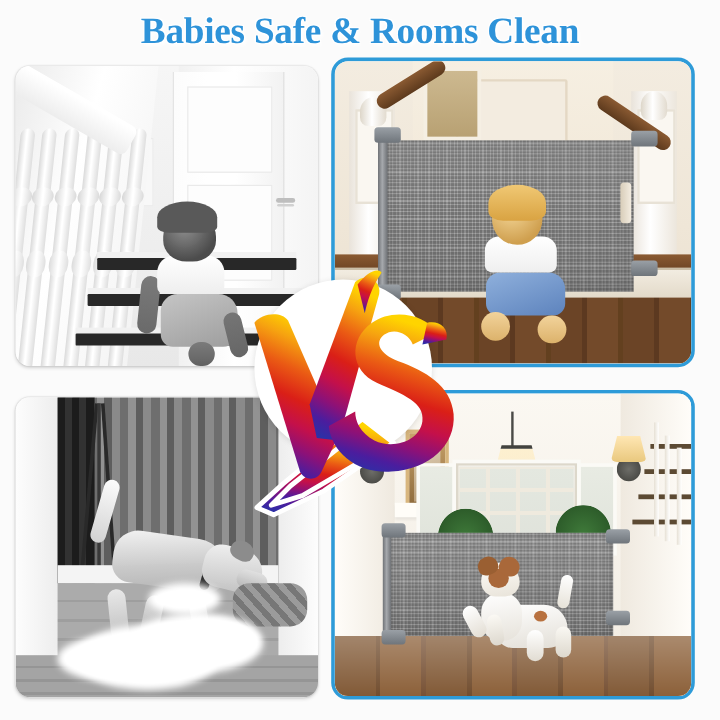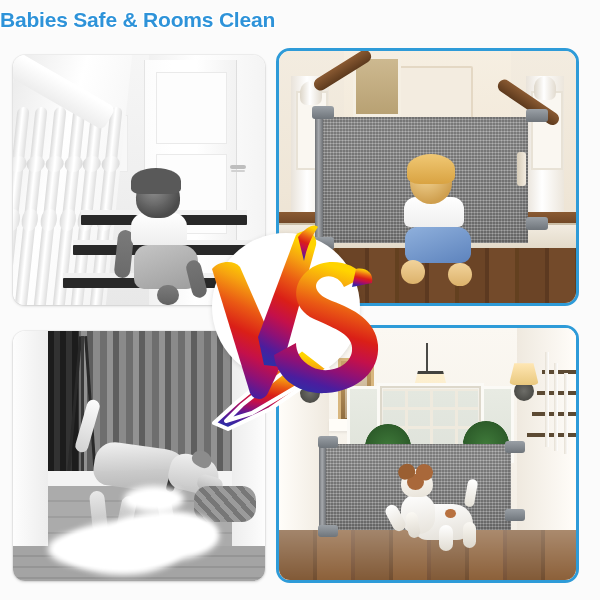--- a/index.html
+++ b/index.html
@@ -7,27 +7,28 @@
     width:600px;height:600px;overflow:hidden;
     background:#fbfbfb;
     font-family:"Liberation Sans", sans-serif;
     position:relative;
   }
   #canvas{position:relative;width:600px;height:600px;background:#fbfbfb;}
 
   
   .title{
     position:absolute;left:0;top:8px;width:600px;
-    text-align:left;
-    font-size:21px;font-weight:bold;letter-spacing:-0.2px;
+    text-align:center;
+    font-size:31px;font-weight:bold;letter-spacing:-0.2px;
     color:#2e93d9;
     text-shadow:
       0 0 2px #fff, 0 0 3px #fff, 1px 1px 0 #fff, -1px 1px 0 #fff,
       1px -1px 0 #fff, -1px -1px 0 #fff, 2px 2px 3px rgba(255,255,255,.95);
     white-space:nowrap;
+    font-family:Liberation Serif, serif;
   }
 
   
   .panel{position:absolute;overflow:hidden;border-radius:12px;}
   .panel.plain{
     background:#fff;
     box-shadow:0 1px 3px rgba(0,0,0,.16), 0 0 0 1px rgba(0,0,0,.04);
   }
   .panel.framed{
     border:3px solid #2e9bd8;

